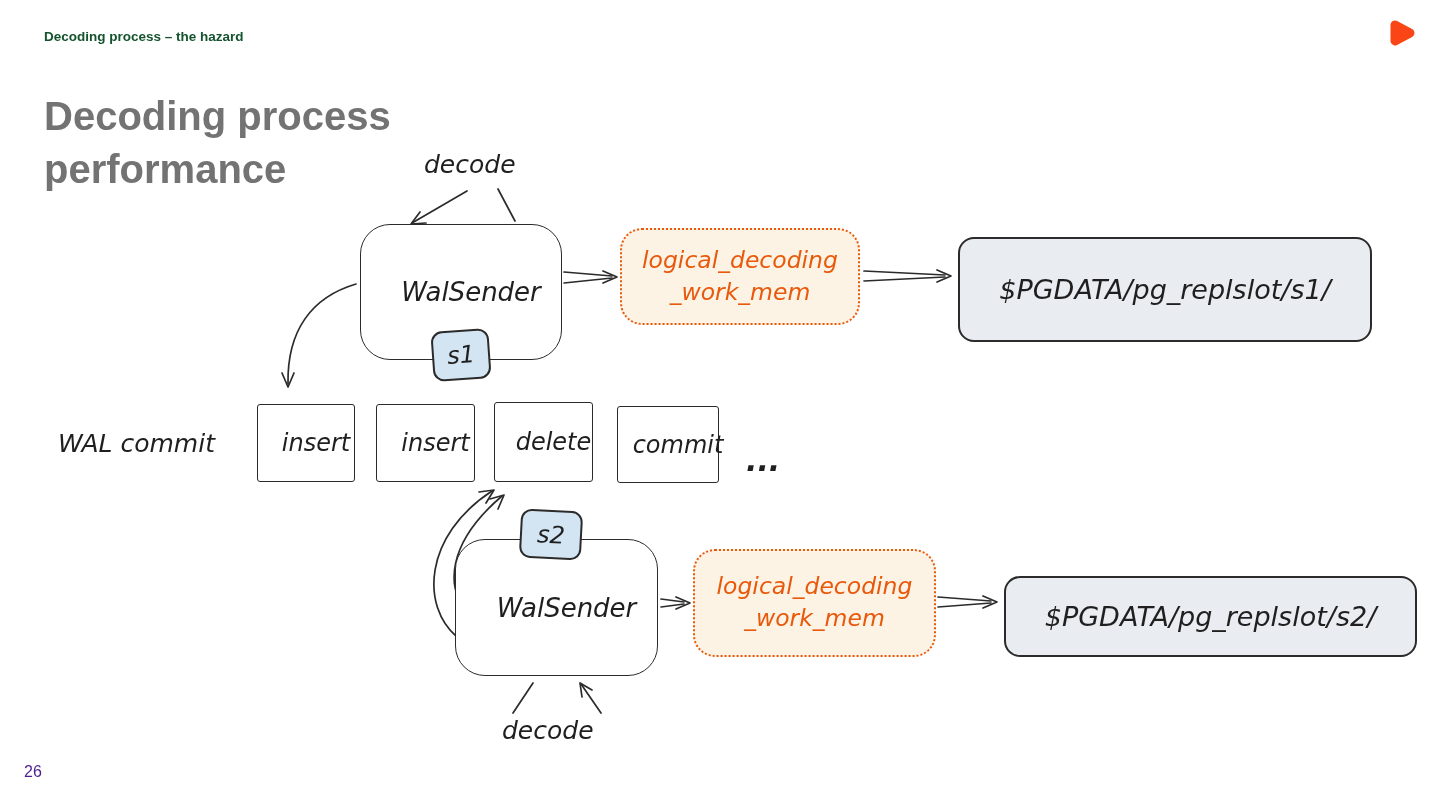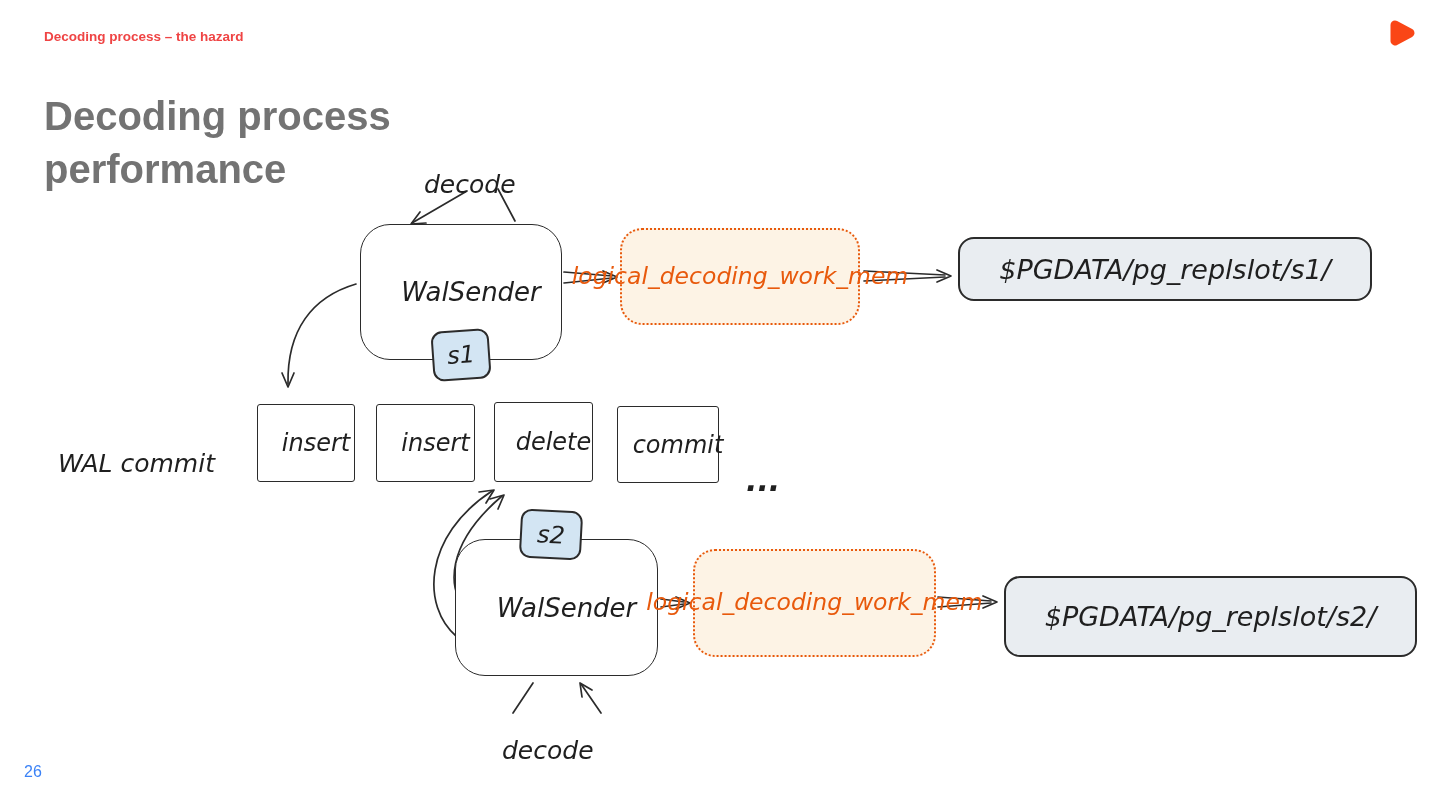--- a/index.html
+++ b/index.html
@@ -1,48 +1,48 @@
 <!DOCTYPE html>
 <html style="--accent: #fa4616; --diagram-orange: #e8590c; --work-mem-bg: #fdf3e5; --slot-badge-bg: #d3e5f3; --path-box-bg: #e9edf1; --stroke: #2b2b2b;"><head>
 <meta charset="utf-8">
 <style>
   html,body{margin:0;padding:0;}
   body{width:1440px;height:810px;background:#ffffff;overflow:hidden;font-family:"Liberation Sans",sans-serif;}
   .slide{position:relative;width:1440px;height:810px;background:#fff;}
 
-  .kicker{position:absolute;left:44px;top:29px;font-size:13.5px;font-weight:700;color:#ef4444;}
+  .kicker{position:absolute;left:44px;top:29px;font-size:13.5px;font-weight:700;color:#14532d;}
   .logo{position:absolute;right:22px;top:16px;width:34px;height:34px;color:var(--accent,#fa4616);}
   .title{position:absolute;left:44px;top:90px;width:440px;margin:0;font-size:40px;line-height:1.33;font-weight:700;color:#737373;}
-  .page-number{position:absolute;left:24px;top:763px;font-size:16px;color:#3b82f6;}
+  .page-number{position:absolute;left:24px;top:763px;font-size:16px;color:#4c1d95;}
 
   .hand{font-family:"DejaVu Sans",sans-serif;font-style:italic;color:#1f1f1f;}
-  .label{position:absolute;margin-top:20px;}
+  .label{position:absolute;}
 
   .box{position:absolute;background:#fff;border:1.7px solid var(--stroke,#2b2b2b);display:flex;align-items:center;justify-content:center;box-sizing:border-box;padding-left:20px;}
   .walsender{border-radius:30px;font-size:26px;}
   .ws1{left:360px;top:224px;width:202px;height:136px;}
   .ws2{left:455px;top:539px;width:203px;height:137px;}
 
   .slot{position:absolute;background:var(--slot-badge-bg,#d3e5f3);border:2.4px solid var(--stroke,#2b2b2b);border-radius:11px;display:flex;align-items:center;justify-content:center;font-size:24px;box-sizing:border-box;}
   .s1{left:432px;top:330px;width:58px;height:50px;transform:rotate(-4deg);}
   .s2{left:520px;top:510px;width:62px;height:49px;transform:rotate(3deg);}
 
   .wal{border-radius:3px;font-size:24px;}
   .wal1{left:257px;top:404px;width:98px;height:78px;}
   .wal2{left:376px;top:404px;width:99px;height:78px;}
   .wal3{left:494px;top:402px;width:99px;height:80px;}
   .wal4{left:617px;top:406px;width:102px;height:77px;}
 
-  .workmem{position:absolute;background:var(--work-mem-bg,#fdf3e5);border:2.6px dotted var(--diagram-orange,#e8590c);border-radius:22px;color:var(--diagram-orange,#e8590c);display:flex;flex-direction:row;align-items:center;justify-content:center;font-size:23.5px;line-height:1.35;box-sizing:border-box;text-align:center;}
+  .workmem{position:absolute;background:var(--work-mem-bg,#fdf3e5);border:2.6px dotted var(--diagram-orange,#e8590c);border-radius:22px;color:var(--diagram-orange,#e8590c);display:flex;flex-direction:column;align-items:center;justify-content:center;font-size:23.5px;line-height:1.35;box-sizing:border-box;text-align:center;}
   .workmem .hand{color:inherit;}
   .wm1{left:620px;top:228px;width:240px;height:97px;}
   .wm2{left:693px;top:549px;width:243px;height:108px;}
 
   .pathbox{position:absolute;background:var(--path-box-bg,#e9edf1);border:2px solid var(--stroke,#2b2b2b);border-radius:16px;display:flex;align-items:center;justify-content:center;font-size:27px;box-sizing:border-box;}
-  .p1{left:958px;top:237px;width:414px;height:64px;}
+  .p1{left:958px;top:237px;width:414px;height:105px;}
   .p2{left:1004px;top:564px;width:413px;height:81px;margin-top:12px;}
 
   .decode-top{left:424px;top:150px;font-size:25px;}
   .decode-bottom{left:502px;top:716px;font-size:25px;}
   .wal-records{left:58px;top:429px;font-size:25px;}
   .dots{left:746px;top:443px;font-size:30px;font-weight:700;}
 
   .arrows{position:absolute;left:0;top:0;width:1440px;height:810px;pointer-events:none;}
   .arrows path,.arrows polyline{fill:none;stroke:var(--stroke,#2b2b2b);stroke-width:1.7;stroke-linecap:round;stroke-linejoin:round;}
 </style>

